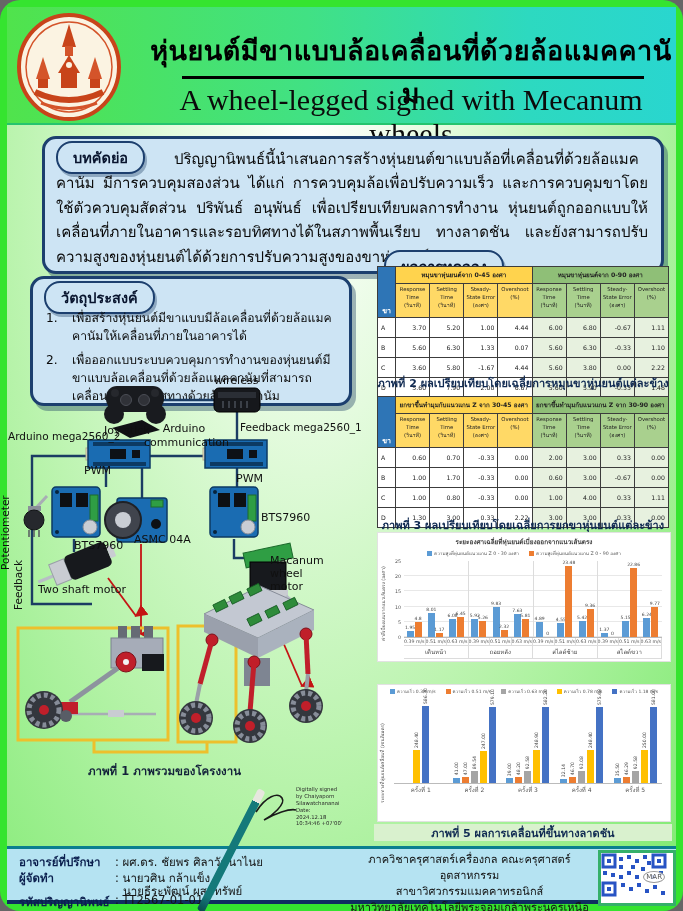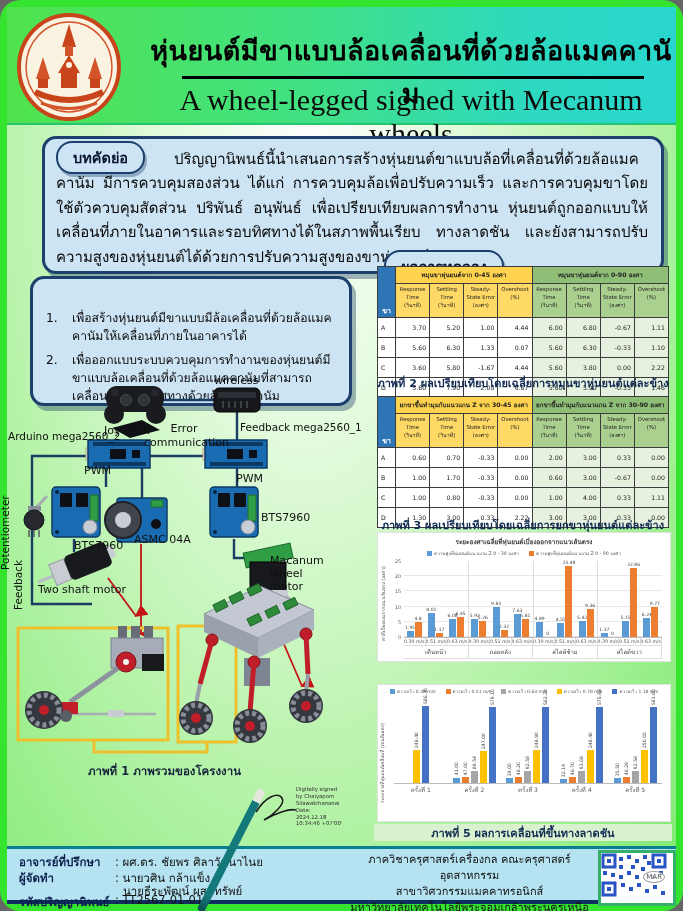--- a/index.html
+++ b/index.html
@@ -119,20 +119,21 @@
     <path d="M19,79 Q53,95 87,79" fill="none" stroke="#c8441a" stroke-width="6"></path>
     <path d="M25,90 Q53,101 81,90" fill="none" stroke="#d4542a" stroke-width="3"></path>
     <circle cx="53" cy="52" r="3" fill="#fbf3e2"></circle>
   </svg>
 
   <div id="abstract-panel" class="panel"></div>
   <div id="abstract-badge" class="badge">บทคัดย่อ</div>
   <div id="abstract-text">ปริญญานิพนธ์นี้นำเสนอการสร้างหุ่นยนต์ขาแบบล้อที่เคลื่อนที่ด้วยล้อแมคคานัม มีการควบคุมสองส่วน ได้แก่ การควบคุมล้อเพื่อปรับความเร็ว และการควบคุมขาโดยใช้ตัวควบคุมสัดส่วน ปริพันธ์ อนุพันธ์ เพื่อเปรียบเทียบผลการทำงาน หุ่นยนต์ถูกออกแบบให้เคลื่อนที่ภายในอาคารและรอบทิศทางได้ในสภาพพื้นเรียบ ทางลาดชัน และยังสามารถปรับความสูงของหุ่นยนต์ได้ด้วยการปรับความสูงของขาหุ่นยนต์</div>
 
   <div id="objectives-panel" class="panel"></div>
+  <div id="objectives-badge" class="badge">วัตถุประสงค์</div>
   <div id="objectives-list">
     <div class="obj-row">
       <span class="obj-num">1.</span>
       <span>เพื่อสร้างหุ่นยนต์มีขาแบบมีล้อเคลื่อนที่ด้วยล้อแมคคานัมให้เคลื่อนที่ภายในอาคารได้</span>
     </div>
     <div class="obj-row">
       <span class="obj-num">2.</span>
       <span>เพื่อออกแบบระบบควบคุมการทำงานของหุ่นยนต์มีขาแบบล้อเคลื่อนที่ด้วยล้อแมคคานัมที่สามารถเคลื่อนที่ได้รอบทิศทางด้วยล้อแมคคานัม</span>
     </div>
   </div>
@@ -770,21 +771,21 @@
           <circle cx="242" cy="354" r="5" fill="#c01f2a"></circle>
         <circle cx="298" cy="334" r="17" fill="#34373e"></circle>
           <circle cx="298" cy="334" r="13" fill="none" stroke="#878d99" stroke-width="5" stroke-dasharray="4 3"></circle>
           <circle cx="298" cy="334" r="5" fill="#c01f2a"></circle>
       </g>
     </g>
   </svg>
 
   <div class="dlab" style="left:214px;top:374px;">wireless</div>
   <div class="dlab" style="left:104px;top:424px;">Joy stick</div>
-  <div class="dlab" style="left:144px;top:422px;width:80px;text-align:center;white-space:normal;line-height:1.3;">Error communication</div>
+  <div class="dlab" style="left:144px;top:422px;width:80px;text-align:center;white-space:normal;line-height:1.3;">Arduino communication</div>
   <div class="dlab" style="left:8px;top:430px;font-size:10.5px;">Arduino mega2560_2</div>
   <div class="dlab" style="left:240px;top:421px;font-size:10.5px;">Feedback mega2560_1</div>
   <div class="dlab" style="left:84px;top:464px;">PWM</div>
   <div class="dlab" style="left:236px;top:472px;">PWM</div>
   <div class="dlab" style="left:74px;top:539px;">BTS7960</div>
   <div class="dlab" style="left:261px;top:511px;">BTS7960</div>
   <div class="dlab" style="left:134px;top:533px;">ASMC 04A</div>
   <div class="dlab vlab" style="left:-1px;top:478px;height:92px;">Potentiometer</div>
   <div class="dlab vlab" style="left:12px;top:546px;height:64px;">Feedback</div>
   <div class="dlab" style="left:38px;top:583px;">Two shaft motor</div>

